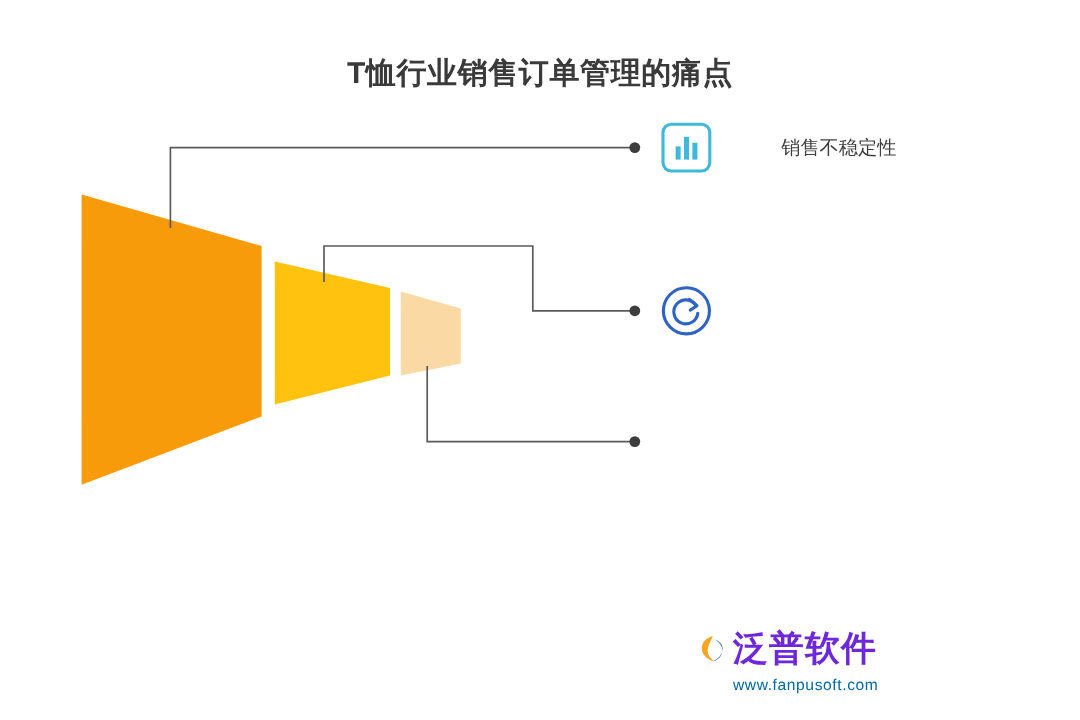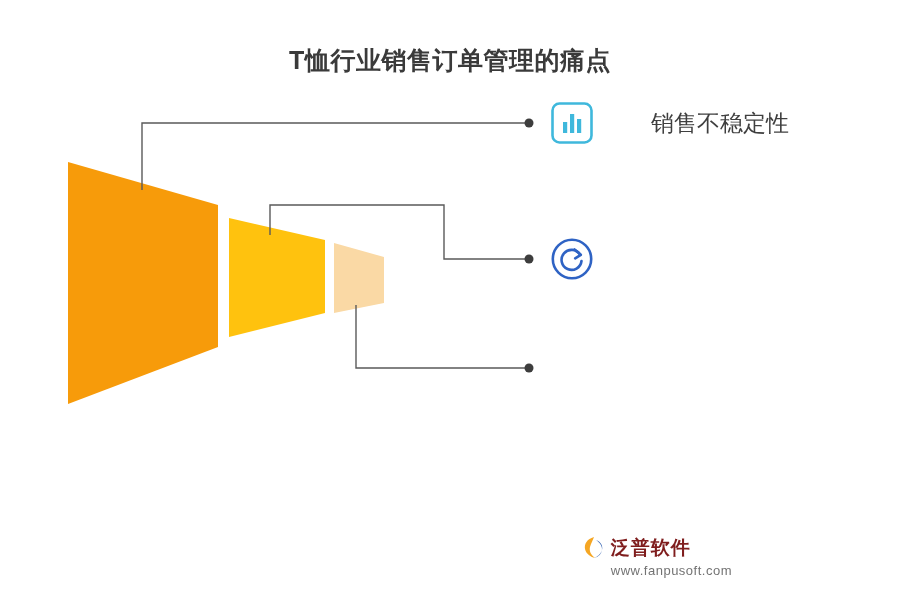--- a/index.html
+++ b/index.html
@@ -44,47 +44,47 @@
   }
   .icon-box {
     width: 46px;
     height: 46px;
     display: flex;
     align-items: center;
     justify-content: center;
   }
   .item-label {
     margin-left: 56px;
-    font-size: 23px;
+    font-size: 16px;
     color: #3f3f3f;
     white-space: nowrap;
   }
   
   .watermark {
     position: absolute;
     right: 26px;
     bottom: 22px;
     display: flex;
     flex-direction: column;
     align-items: flex-start;
   }
   .wm-top {
     display: flex;
     align-items: center;
   }
   .wm-brand {
-    font-size: 19px;
+    font-size: 29px;
     font-weight: bold;
-    color: #7f1d1d;
+    color: #6d28d9;
     margin-left: 4px;
     letter-spacing: 1px;
   }
   .wm-url {
     font-size: 13px;
-    color: #737373;
+    color: #0369a1;
     margin-top: 2px;
     margin-left: 30px;
     letter-spacing: 0.5px;
   }
 </style>
 </head>
 <body>
 
 <div id="stage">
 

